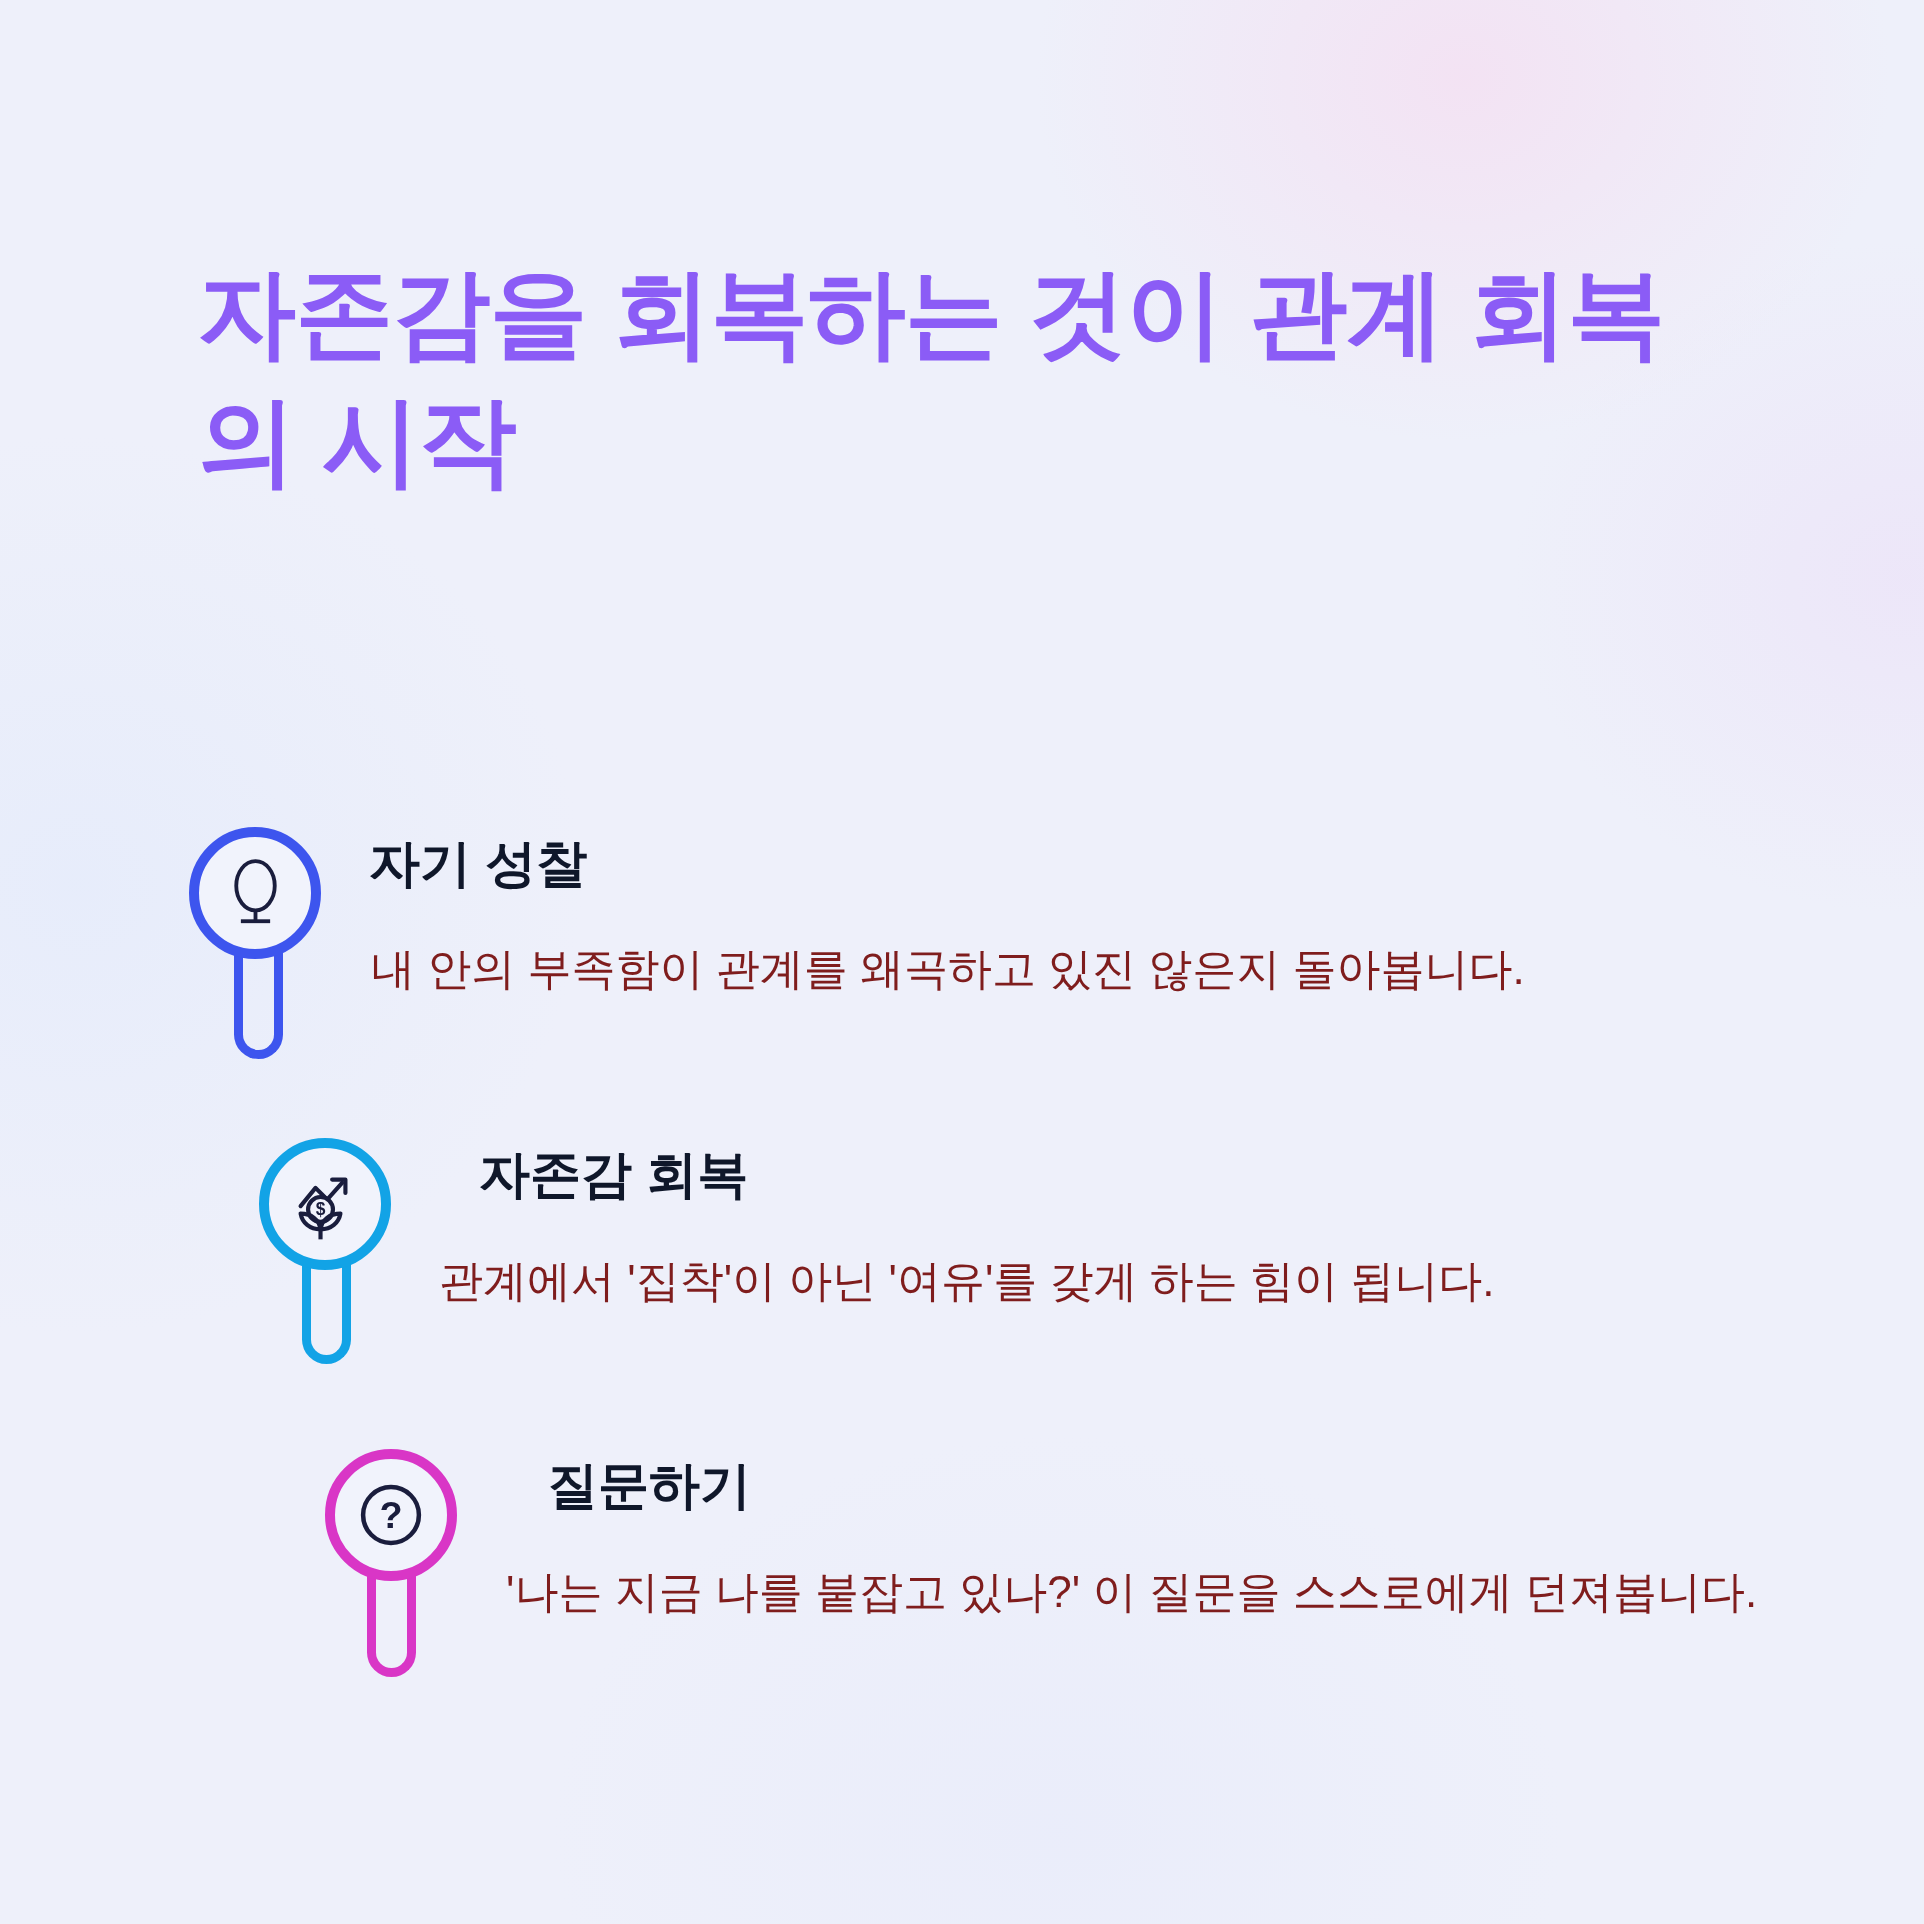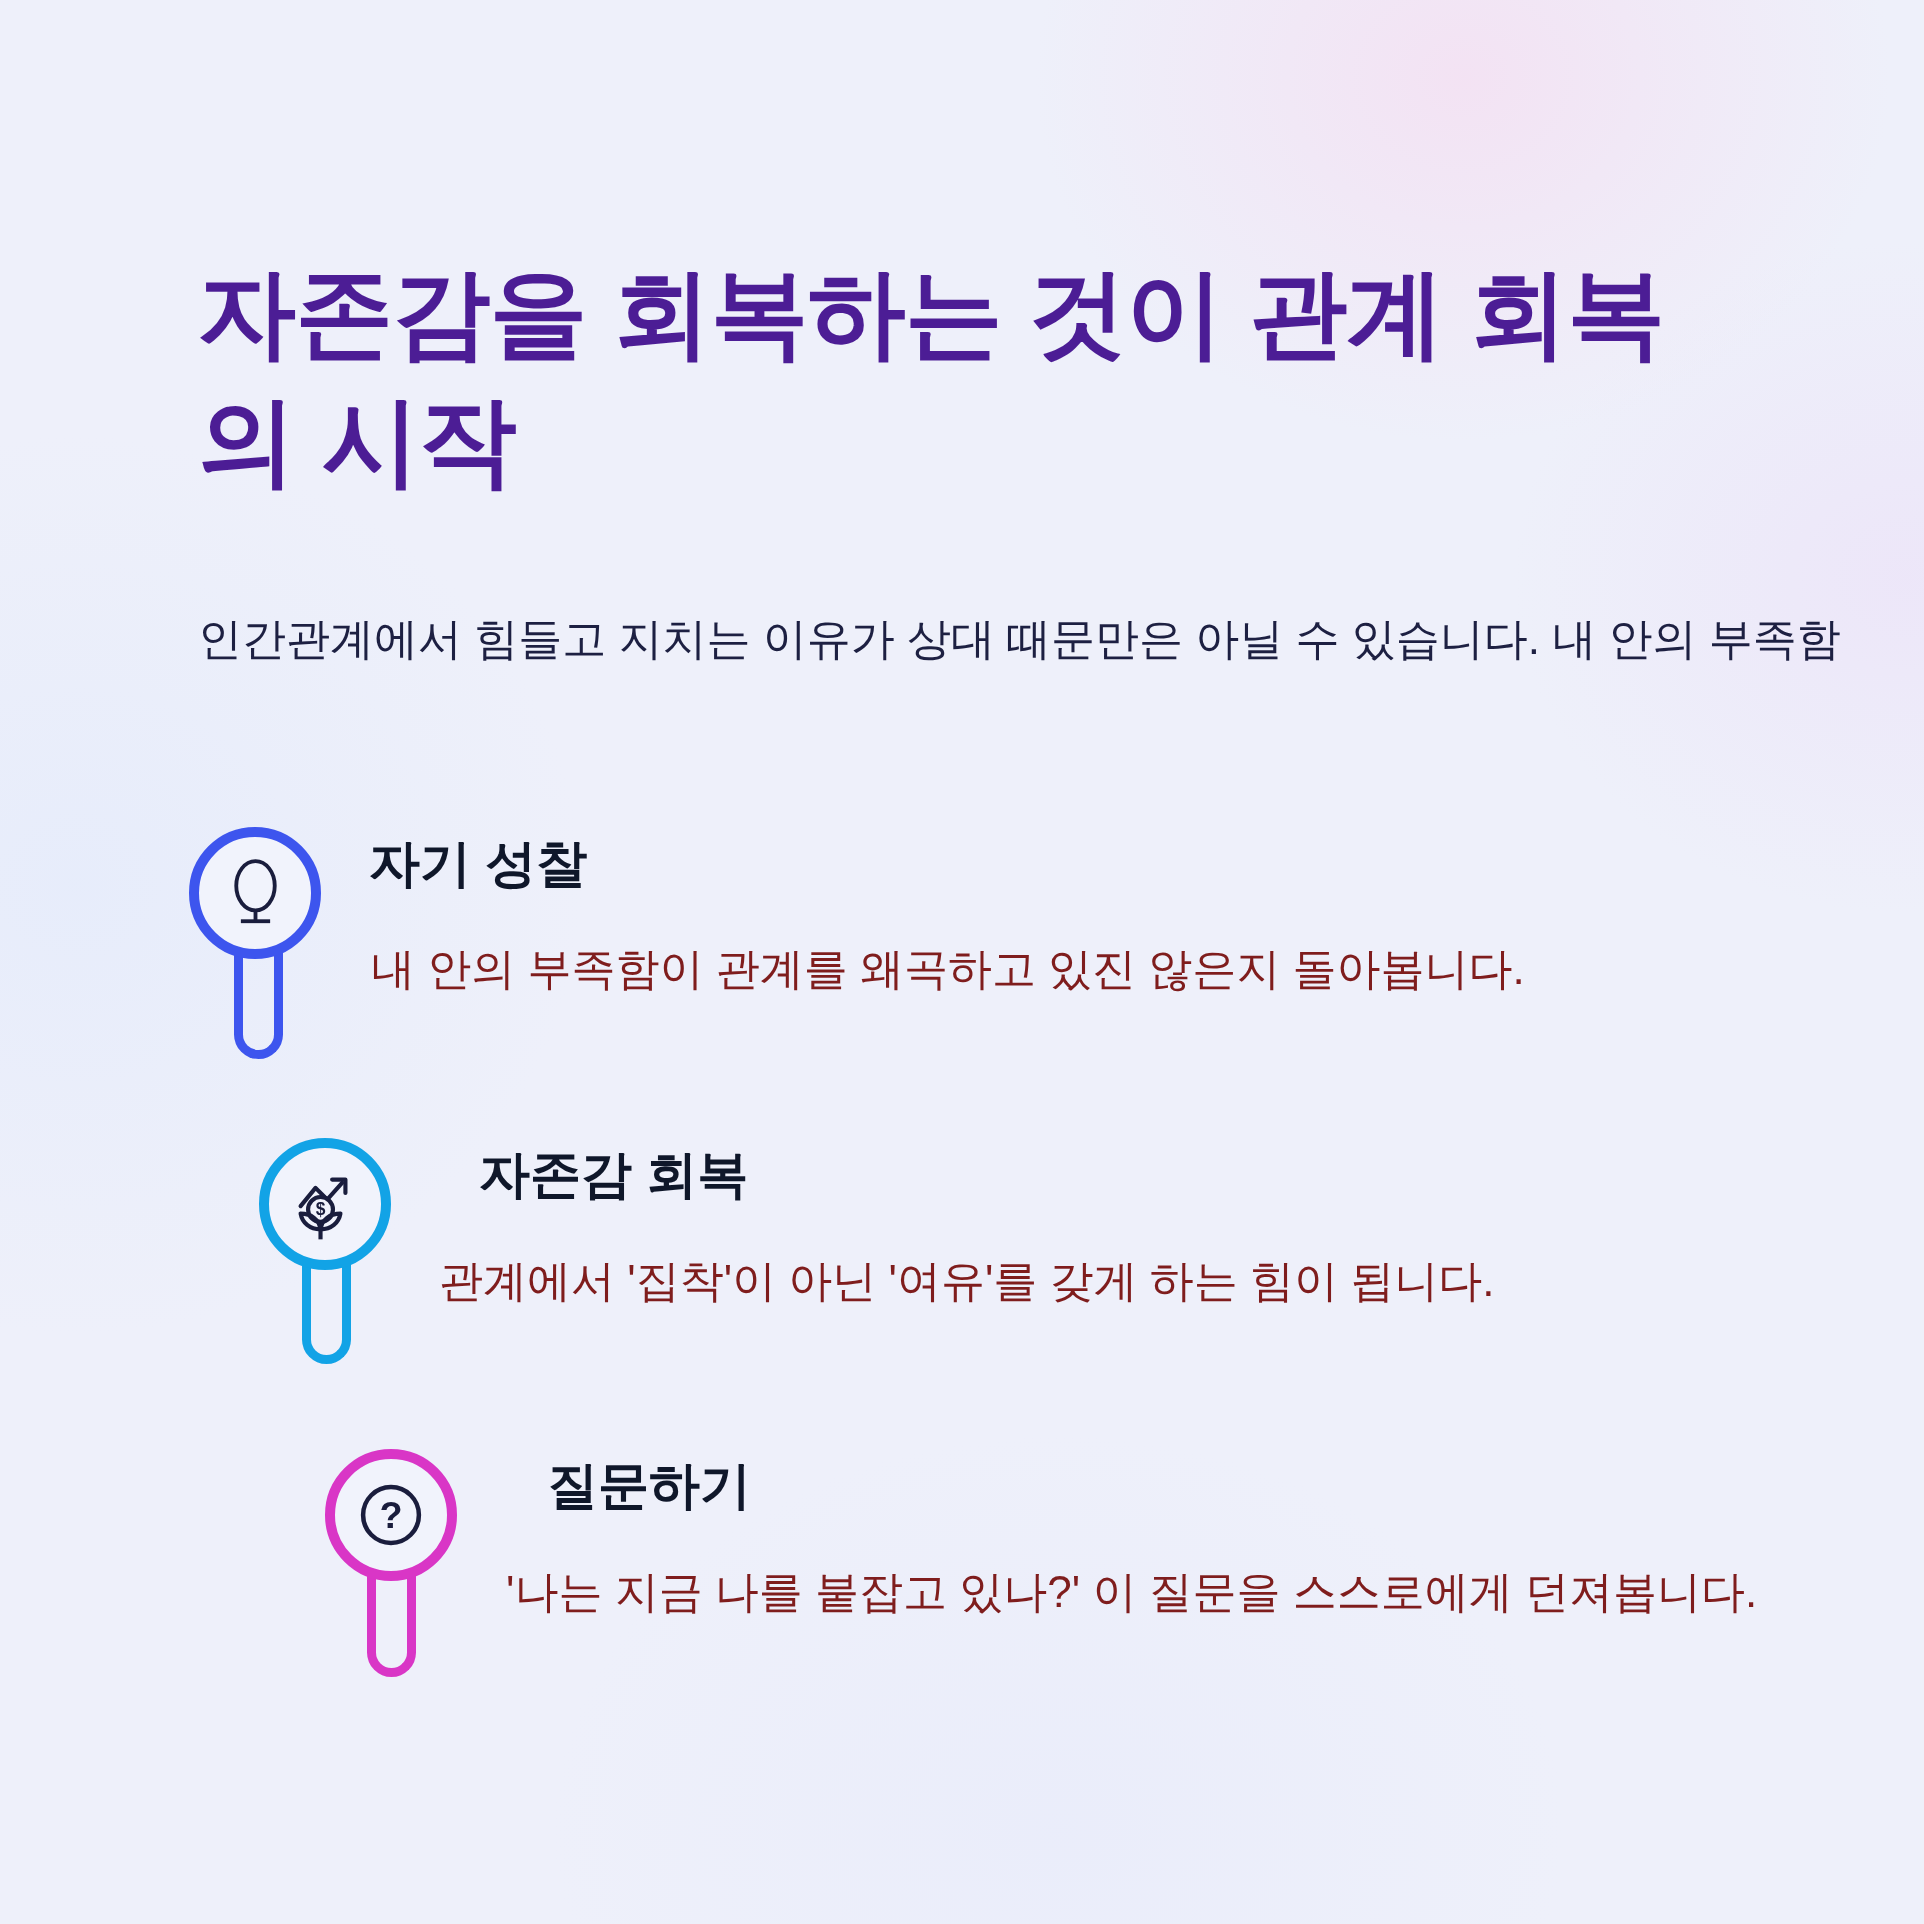--- a/index.html
+++ b/index.html
@@ -13,21 +13,21 @@
     background:
       radial-gradient(658px 561px at 76% 4%, rgba(244,224,242,0.85), rgba(244,224,242,0) 65%),
       radial-gradient(561px 481px at 99% 30%, rgba(236,226,248,0.7), rgba(236,226,248,0) 70%),
       radial-gradient(722px 642px at 4% 46%, rgba(230,236,251,0.9), rgba(230,236,251,0) 70%),
       radial-gradient(722px 561px at 55% 95%, rgba(233,236,250,0.8), rgba(233,236,250,0) 70%),
       #eef0fa;
   }
   .title{
     position:absolute;left:198px;top:249px;
     font-size:98px;line-height:128px;font-weight:600;
-    letter-spacing:-0.8px;color:#4c1d95;white-space:nowrap;
+    letter-spacing:-0.8px;color:#8b5cf6;white-space:nowrap;
   }
   .intro{
     position:absolute;left:198px;top:603px;
     font-size:44px;line-height:72px;font-weight:400;
     color:#1d2042;white-space:nowrap;
   }
   .item{position:absolute;left:0;top:0;width:1925px;height:0;}
   .circle{
     position:absolute;box-sizing:border-box;border-radius:50%;
     border:10.4px solid var(--accent);background:#f1f3fc;
@@ -67,21 +67,20 @@
 <body>
 
 <div class="bg"></div>
 
 <div class="title">
   <div>자존감을 회복하는 것이 관계 회복</div>
   <div>의 시작</div>
 </div>
 
 <div class="intro">
-  <div>인간관계에서 힘들고 지치는 이유가 상대 때문만은 아닐 수 있습니다. 내 안의 부족함</div>
 </div>
 
 <div class="item i1" style="--accent: #3d55ee; --glyph: #1a1d3d;">
   <div class="stem"></div>
   <div class="circle">
     <span>
       <svg width="77" height="77" viewBox="0 0 100 100">
         <ellipse cx="50" cy="40" rx="25" ry="32" fill="none" stroke="var(--glyph)" stroke-width="5"></ellipse>
         <line x1="50" y1="72" x2="50" y2="86" stroke="var(--glyph)" stroke-width="5"></line>
         <line x1="31" y1="86" x2="69" y2="86" stroke="var(--glyph)" stroke-width="5"></line>

